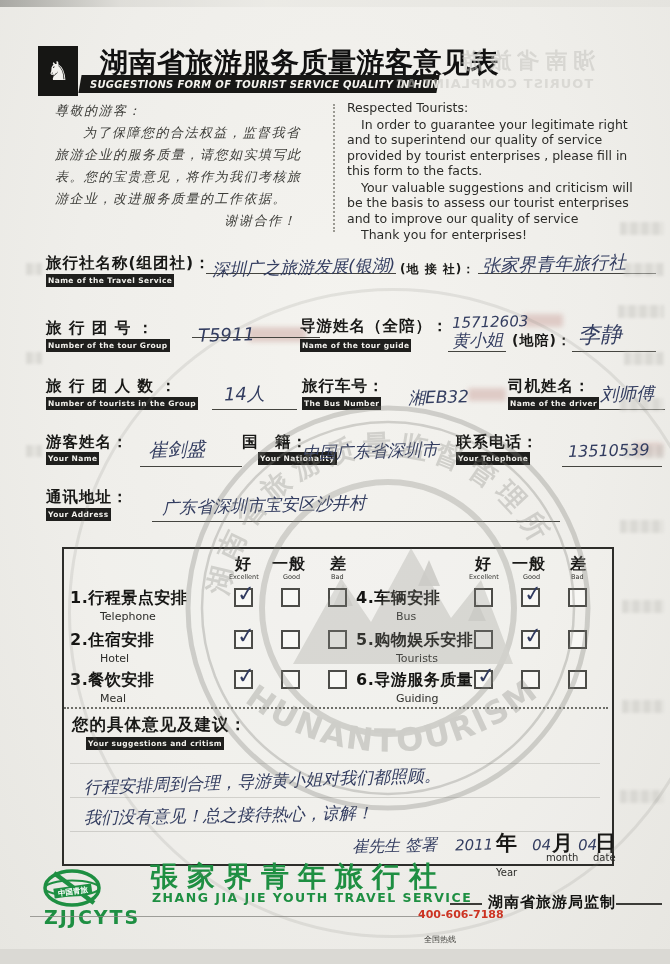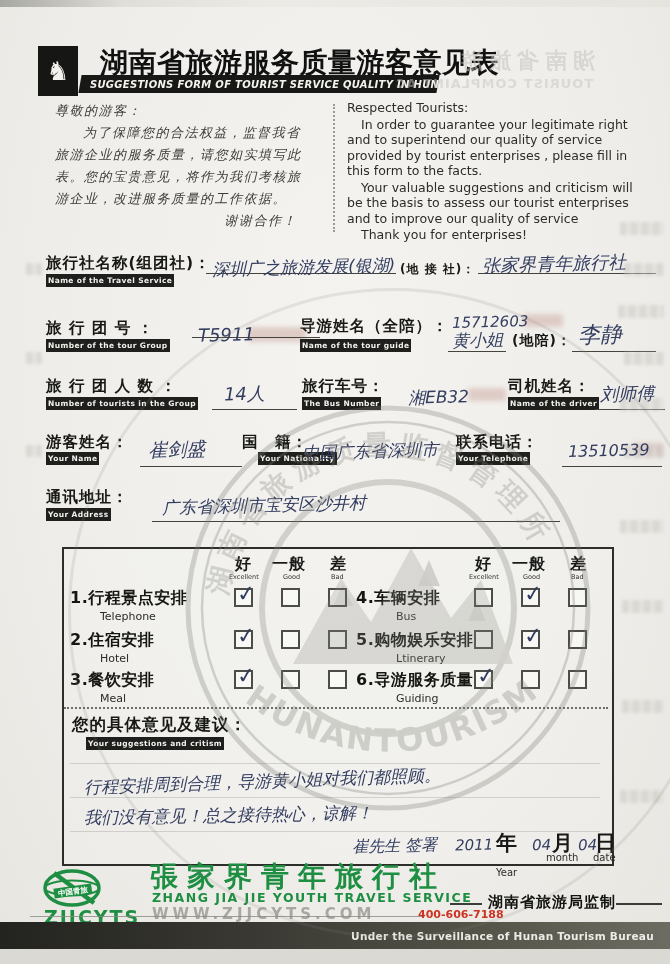--- a/index.html
+++ b/index.html
@@ -188,21 +188,21 @@
       <span class="mark"></span>
     </div>
   <div class="cb" style="left:521px;top:588px;">
       <span class="mark">✓</span>
     </div>
   <div class="cb" style="left:568px;top:588px;">
       <span class="mark"></span>
     </div>
 
   <div class="item-zh" style="left:356px;top:630px;">5.购物娱乐安排</div>
-  <div class="item-en" style="left:396px;top:652px;">Ltinerary</div>
+  <div class="item-en" style="left:396px;top:652px;">Tourists</div>
   <div class="cb" style="left:474px;top:630px;">
       <span class="mark"></span>
     </div>
   <div class="cb" style="left:521px;top:630px;">
       <span class="mark">✓</span>
     </div>
   <div class="cb" style="left:568px;top:630px;">
       <span class="mark"></span>
     </div>
 
@@ -280,29 +280,23 @@
     <path d="M 14,5 L 54,35" stroke="#1e8f42" stroke-width="4.5"></path>
     <g transform="rotate(-8 33 24)">
       <rect x="14" y="18" width="38" height="10" fill="#1e8f42"></rect>
       <text x="33" y="26" text-anchor="middle" font-size="7.5" fill="#ffffff" font-weight="bold" font-family="DejaVu Sans, sans-serif">中国青旅</text>
     </g>
   </svg>
   <div class="abs green" style="left:44px;top:906px;font-size:19px;font-weight:bold;letter-spacing:2px;">ZJJCYTS</div>
 
   <div class="abs green" style="left:150px;top:858px;font-size:28px;font-weight:900;letter-spacing:9px;white-space:nowrap;">張家界青年旅行社</div>
   <div class="abs green" style="left:152px;top:890px;font-size:12.5px;font-weight:bold;letter-spacing:1.5px;white-space:nowrap;">ZHANG JIA JIE YOUTH TRAVEL SERVICE</div>
-  <div class="abs" style="left:152px;top:905px;font-size:15px;font-weight:bold;letter-spacing:4px;color:#a8a7a1;white-space:nowrap;">WWW.ZJJCYTS.COM</div>
   <div class="abs" style="left:424px;top:898px;font-size:8px;color:#3a3a36;margin-top:36px;">全国热线</div>
   <div class="abs" style="left:418px;top:908px;font-size:11px;font-weight:bold;color:#cc3322;white-space:nowrap;">400-606-7188</div>
 
   <div class="abs" style="left:450px;top:903px;width:32px;border-top:2px solid #3c3c38;"></div>
   <div class="abs" style="left:488px;top:893px;font-size:15px;font-weight:bold;color:#141412;letter-spacing:1px;white-space:nowrap;">湖南省旅游局监制</div>
   <div class="abs" style="left:616px;top:903px;width:46px;border-top:2px solid #3c3c38;"></div>
   <div class="abs" style="left:30px;top:916px;width:392px;border-top:1px solid #8a8a84;opacity:.8;"></div>
 
-  <div class="abs" style="left:0;top:922px;width:670px;height:27px;
-              background:linear-gradient(90deg,#23231f 0%,#3b3a34 40%,#555449 72%,#6d6c62 100%);
-              display:flex;align-items:center;justify-content:flex-end;">
-    <span style="color:#ecebe6;font-size:10.5px;letter-spacing:.3px;padding-right:16px;font-weight:bold;">Under the Surveillance of Hunan Tourism Bureau</span>
-  </div>
   <div class="abs" style="left:0;top:949px;width:670px;height:15px;background:#dad9d4;"></div>
 
 </div>
 
 </body></html>

